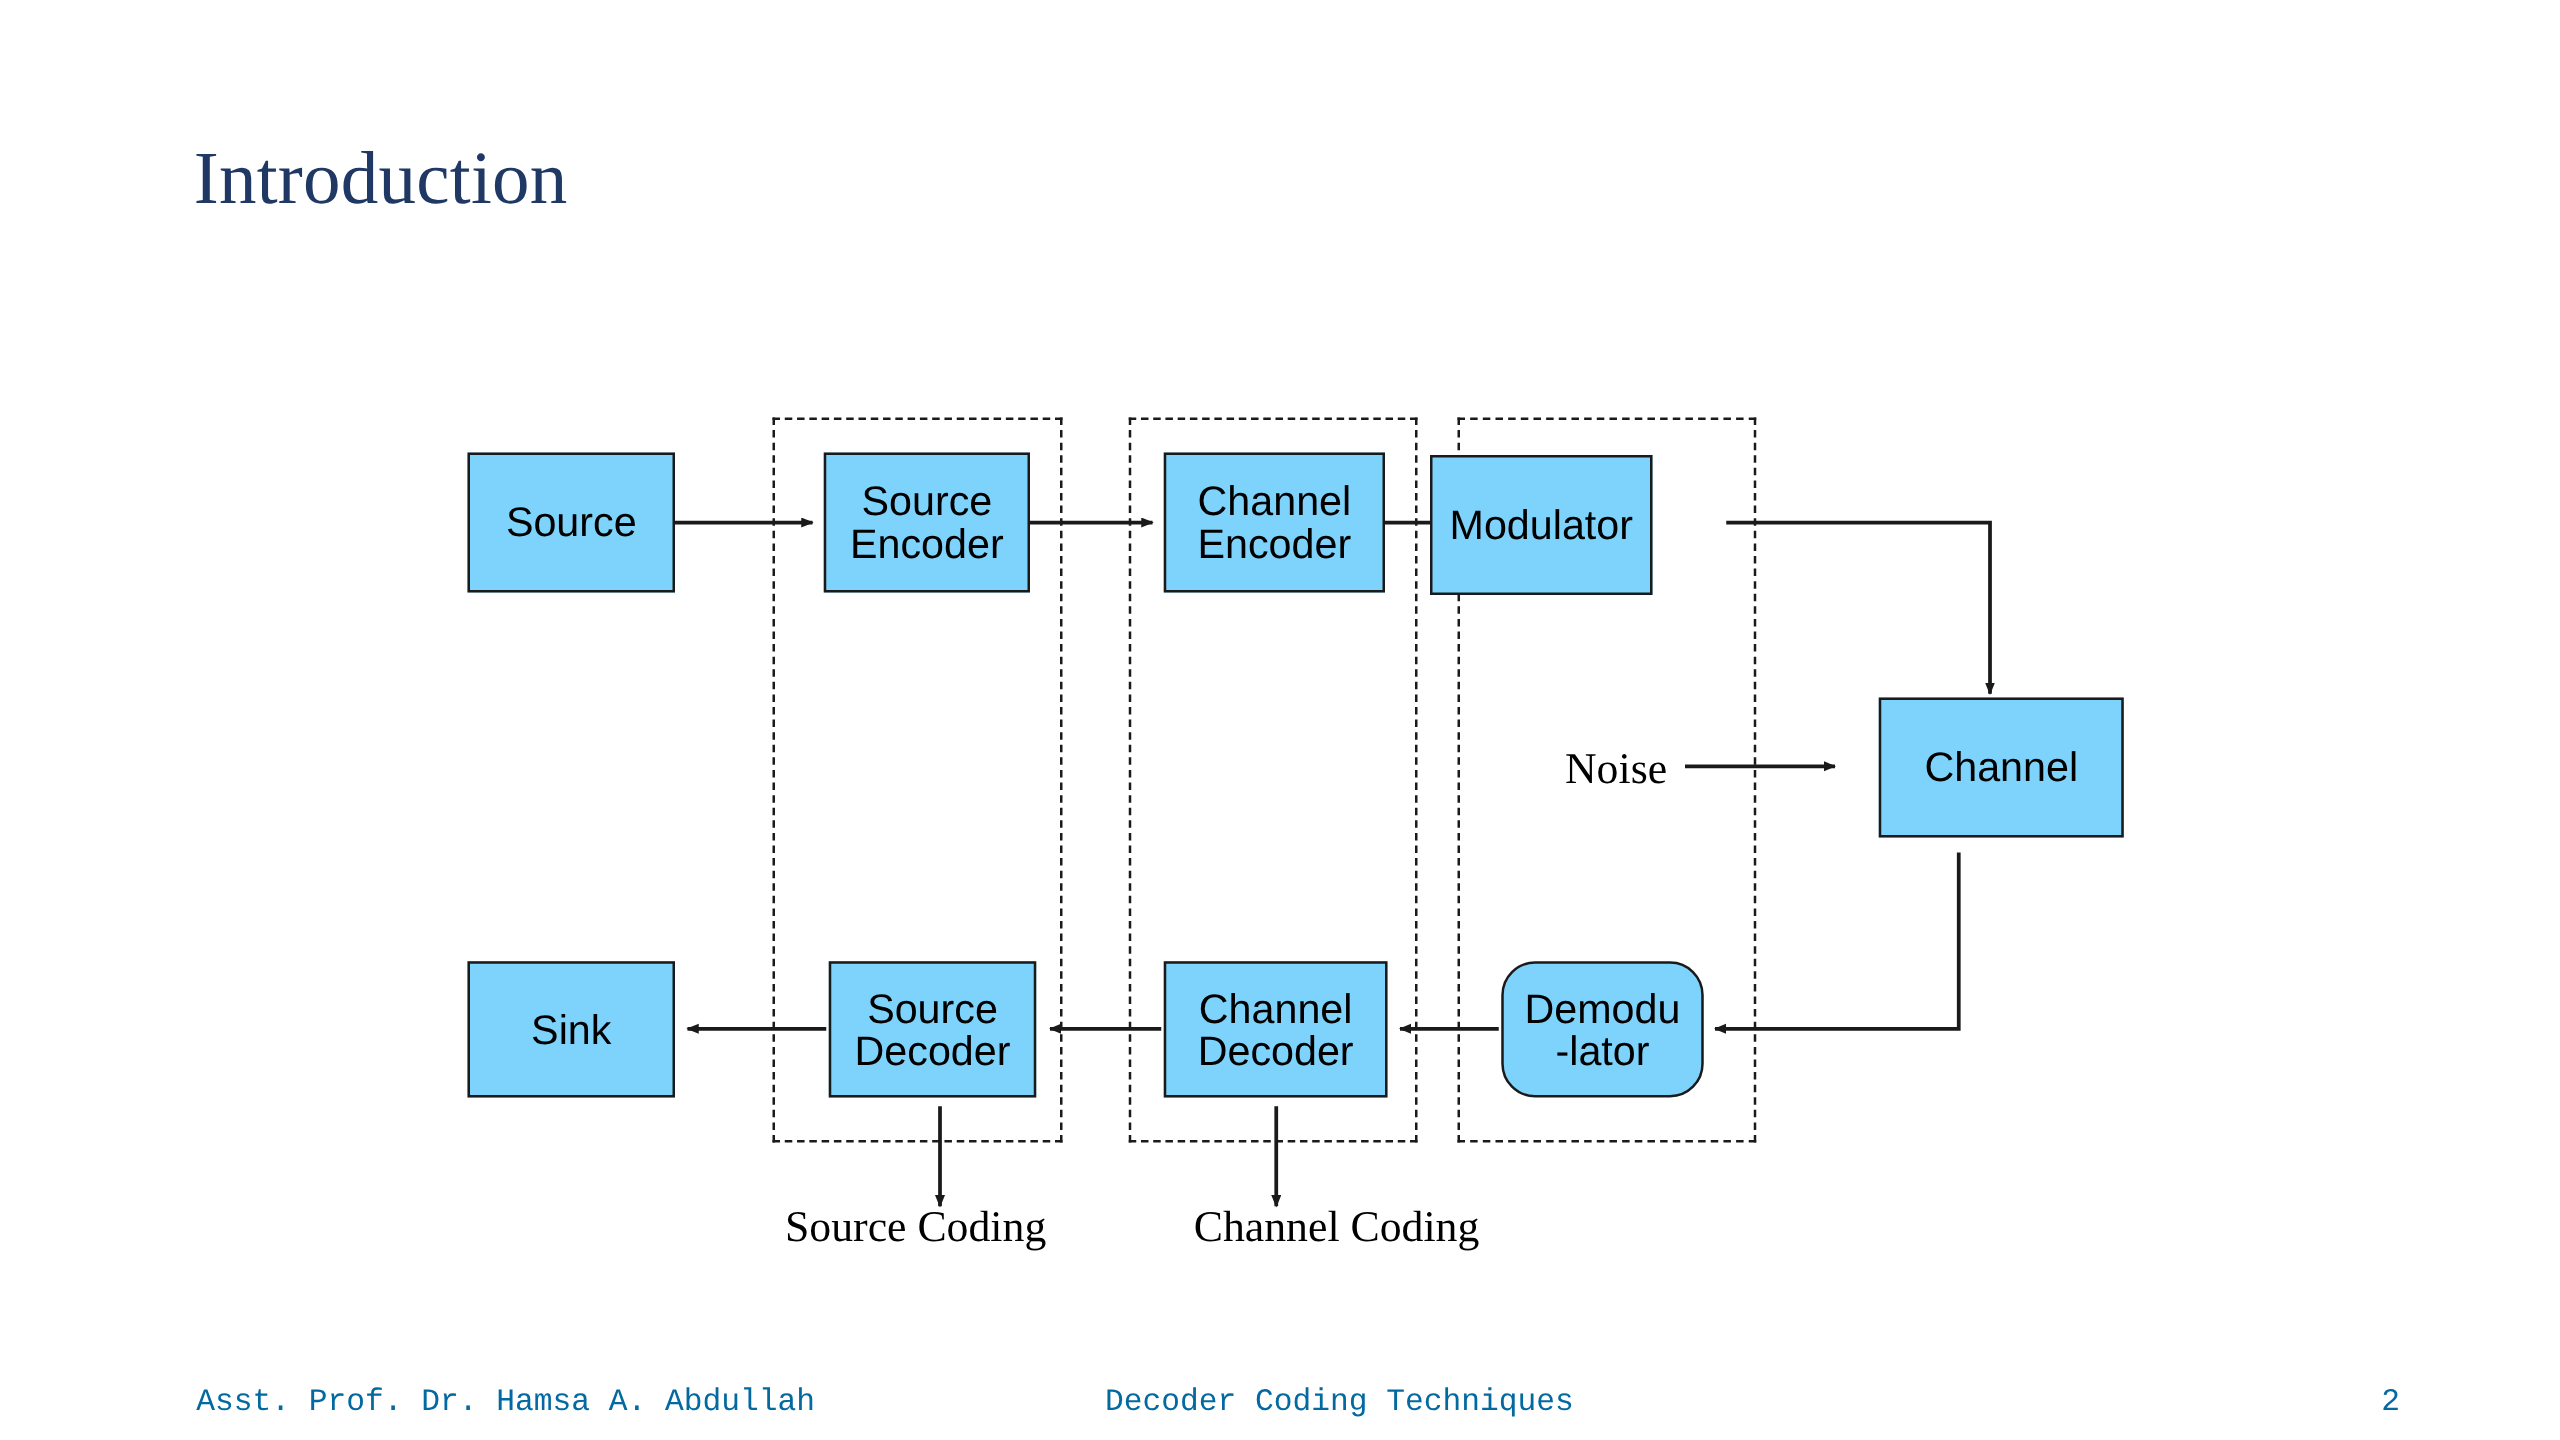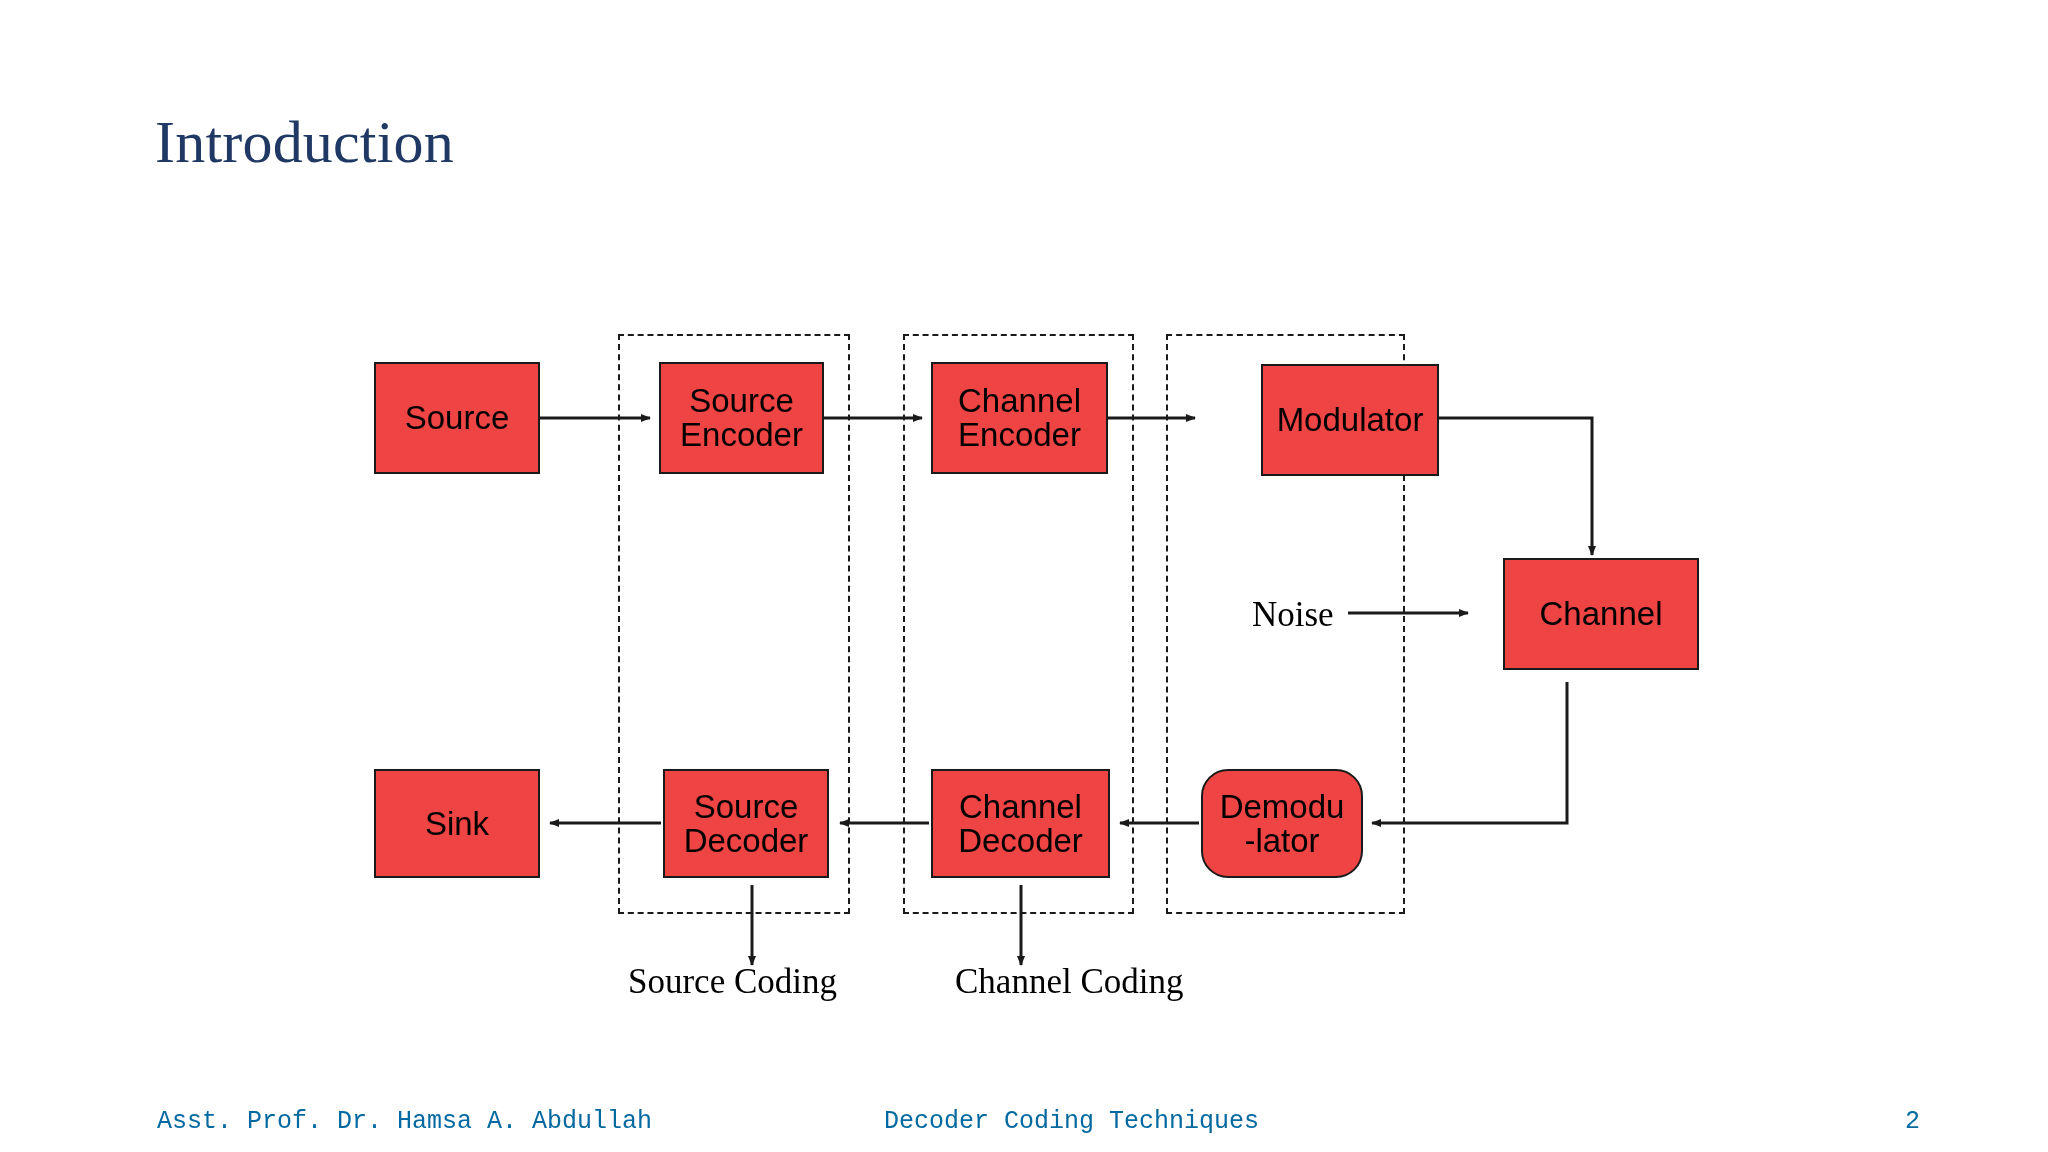--- a/index.html
+++ b/index.html
@@ -42,21 +42,21 @@
     top: 0;
     width: 2048px;
     height: 1152px;
     overflow: visible;
   }
 
   .node-box {
     position: absolute;
     box-sizing: border-box;
     border: 2px solid #1a1a1a;
-    background: #ef4444;
+    background: #7dd3fc;
     display: flex;
     align-items: center;
     justify-content: center;
     text-align: center;
     font-family: "Liberation Sans", sans-serif;
     font-size: 33px;
     line-height: 1.03;
     color: #000000;
     z-index: 3;
   }
@@ -147,21 +147,21 @@
   <div class="node-box" style="left:659px; top:362px; width:165px; height:112px;">
     <span class="lbl">Source
 Encoder</span>
   </div>
 
   <div class="node-box" style="left:931px; top:362px; width:177px; height:112px;">
     <span class="lbl">Channel
 Encoder</span>
   </div>
 
-  <div class="node-box" style="left:1261px; top:364px; width:178px; height:112px;">
+  <div class="node-box" style="left:1144px; top:364px; width:178px; height:112px;">
     <span class="lbl">Modulator</span>
   </div>
 
   <div class="node-box" style="left:1503px; top:558px; width:196px; height:112px;">
     <span class="lbl">Channel</span>
   </div>
 
   <div class="free-label" style="left:1252px; top:595px;">Noise</div>
 
   <div class="node-box" style="left:1201px; top:769px; width:162px; height:109px;border-radius:27px;">

